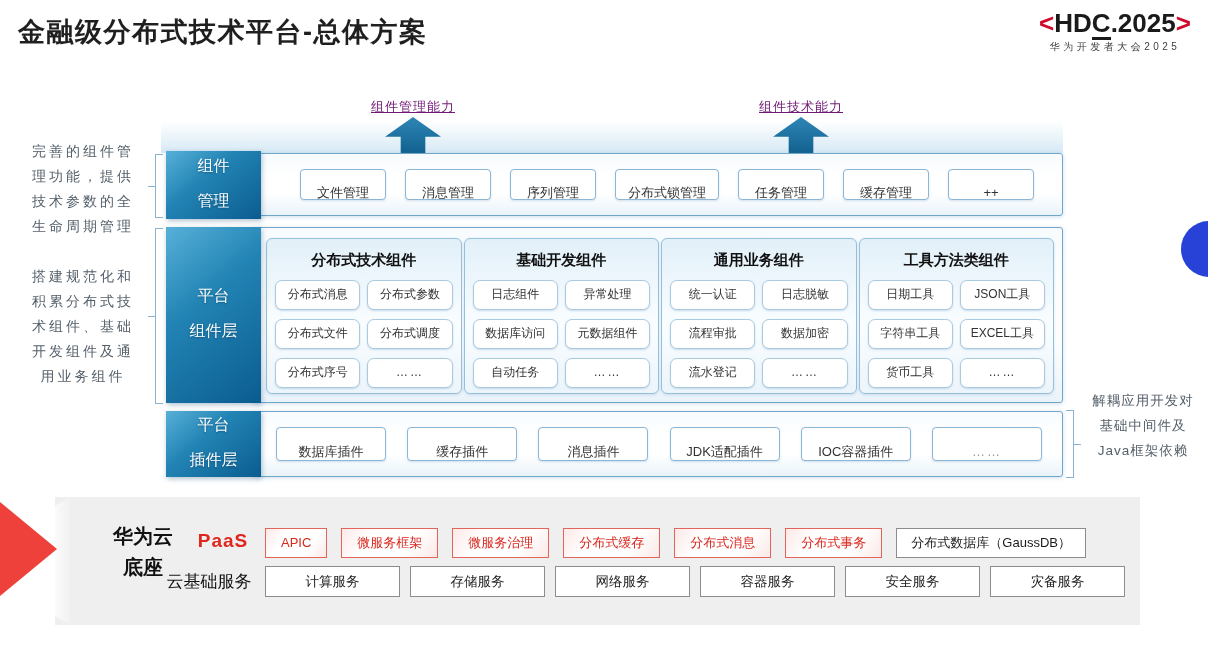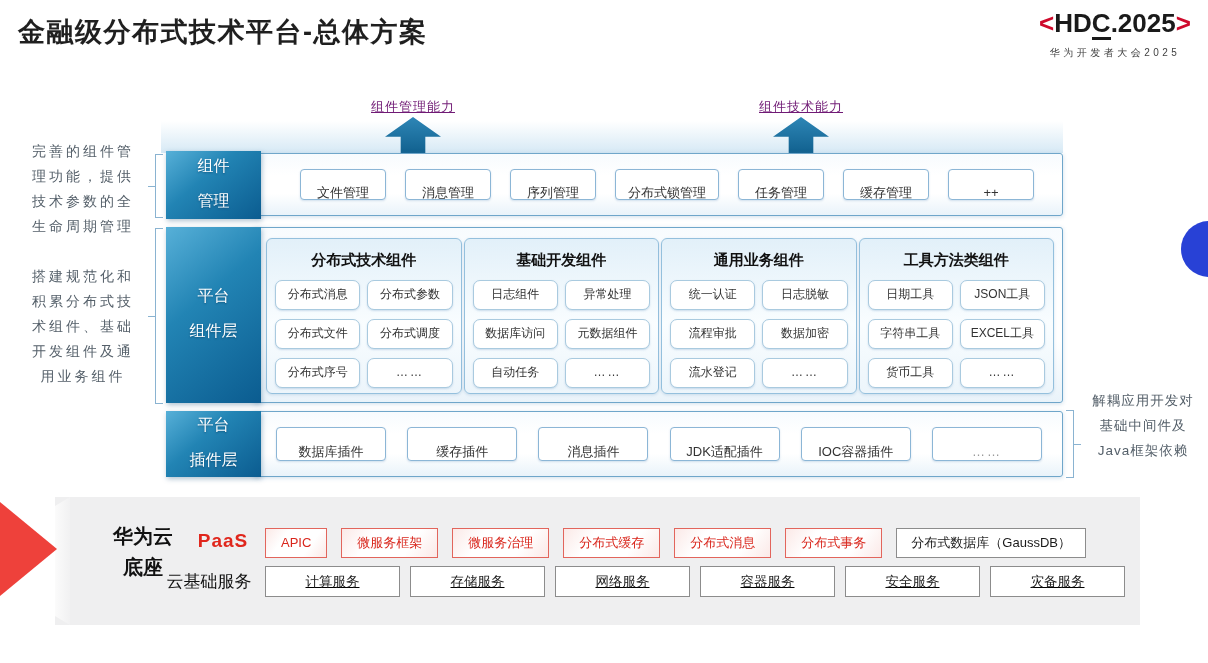--- a/index.html
+++ b/index.html
@@ -5,21 +5,21 @@
   html,body{margin:0;padding:0;}
   body{font-family:"Liberation Sans","DejaVu Sans",sans-serif;background:#ffffff;}
   #canvas{position:relative;width:1208px;height:663px;background:#ffffff;overflow:hidden;}
 
   
   #page-title{position:absolute;left:18px;top:14px;font-size:27px;font-weight:bold;letter-spacing:1.5px;color:#1f1f1f;}
   #hdc-logo{position:absolute;left:1024px;top:8px;width:182px;text-align:center;}
   #hdc-line1{font-size:26px;font-weight:bold;color:#1a1a1a;white-space:nowrap;}
   .hdc-bracket{color:#cf0a2c;}
   #hdc-c{display:inline-block;border-bottom:3px solid #1a1a1a;line-height:1.05;}
-  #hdc-sub{margin-top:6px;font-size:10px;letter-spacing:3.5px;color:#3f3f3f;white-space:nowrap;}
+  #hdc-sub{margin-top:0;font-size:10px;letter-spacing:3.5px;color:#3f3f3f;white-space:nowrap;}
 
   
   #top-band{position:absolute;left:161px;top:121px;width:902px;height:32px;
     background:linear-gradient(180deg,rgba(255,255,255,0) 0%,#d6e9f5 100%);}
   .cap-label{position:absolute;width:160px;text-align:center;font-size:13px;color:#701a75;letter-spacing:1px;top:98px;text-decoration:underline;}
   #cap-label-1{left:333px;}
   #cap-label-2{left:721px;}
   .block-arrow{position:absolute;top:117px;width:56px;height:36px;
     background:linear-gradient(180deg,#2e86b6 0%,#11618f 100%);
     clip-path:polygon(50% 0,100% 55%,72% 55%,72% 100%,28% 100%,28% 55%,0 55%);}
@@ -77,21 +77,21 @@
     background:linear-gradient(90deg,#fbfbfb,#f1f1f2);
     clip-path:polygon(0 9px,100% 0,100% 100%,0 calc(100% - 9px));}
   #red-pointer{position:absolute;left:0;top:502px;width:57px;height:94px;background:#ee413b;
     clip-path:polygon(0 0,100% 50%,0 100%);}
   #hw-label{position:absolute;left:103px;top:521px;width:80px;font-size:20px;font-weight:bold;
     line-height:31px;color:#111111;text-align:center;white-space:pre-line;}
   #paas-label{position:absolute;left:191px;top:530px;width:64px;font-size:19px;font-weight:bold;
     color:#e0261c;text-align:center;letter-spacing:1px;}
   #cloud-label{position:absolute;left:158px;top:570px;width:102px;font-size:17px;color:#111111;text-align:center;}
   #paas-row{position:absolute;left:265px;top:528px;display:flex;gap:14px;align-items:center;}
-  #cloud-row{position:absolute;left:265px;top:566px;width:860px;display:flex;justify-content:space-between;align-items:center;text-decoration:underline;}
+  #cloud-row{position:absolute;left:265px;top:566px;width:860px;display:flex;justify-content:space-between;align-items:center;}
   .rbtn{height:30px;line-height:28px;padding:0 15px;min-width:62px;font-size:13px;color:#d9261c;text-align:center;
     border:1px solid #e2655c;white-space:nowrap;box-sizing:border-box;
     background:linear-gradient(125deg,#fbe9e7 0%,#ffffff 30%,#ffffff 70%,#fbe9e7 100%);}
   .nbtn{height:30px;line-height:28px;padding:0 14px;font-size:13px;color:#1a1a1a;text-align:center;
     border:1px solid #8c8c8c;background:#ffffff;white-space:nowrap;box-sizing:border-box;}
   .gsbtn{width:135px;height:31px;line-height:29px;font-size:13.5px;color:#222222;text-align:center;
     border:1px solid #8c8c8c;background:#ffffff;white-space:nowrap;box-sizing:border-box;}
 
   #blue-dot{position:absolute;left:1181px;top:221px;width:56px;height:56px;border-radius:50%;background:#2841d6;}
 </style>

